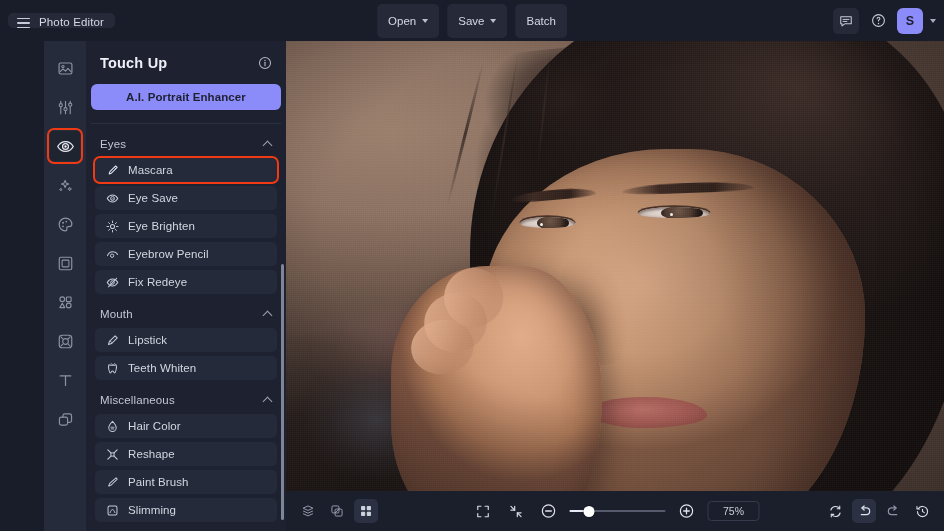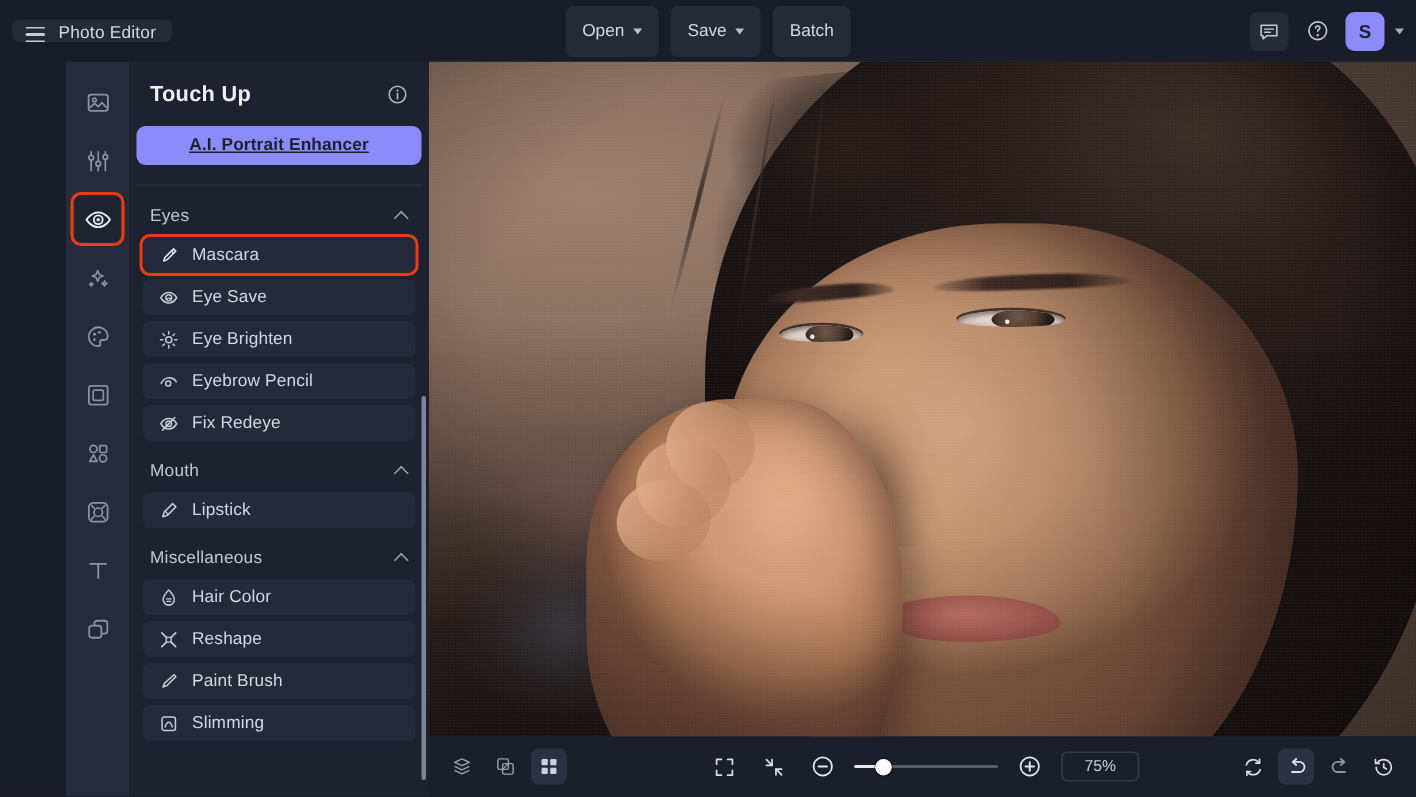--- a/index.html
+++ b/index.html
@@ -128,21 +128,21 @@
     padding: 0 9px 0 9px;
   }
   .ai-btn {
     margin: 13px 5px 0 5px;
     height: 26px; border-radius: 6px;
     background: #8b8bfa; color: #1e2130;
     font-size: 11.5px; font-weight: bold;
     display: flex; align-items: center; justify-content: center;
     cursor: pointer; letter-spacing: .1px;
     font-family: "Liberation Sans", sans-serif;
-    border: none; width: calc(100% - 10px); text-decoration: underline;
+    border: none; width: calc(100% - 10px);
   }
   .divider {
     margin: 13px 5px 0 5px; height: 1px; background: #2b3040;
   }
   .group-head {
     display: flex; align-items: center; justify-content: space-between;
     padding: 0 6px 0 5px; height: 28px; margin-top: 6px;
     cursor: pointer;
   }
   .group-title { color: #c3c7d4; font-size: 11.5px; letter-spacing: .15px; }
@@ -583,20 +583,29 @@
         <div class="tool-item">
           <span class="tool-ico">
             <svg width="13" height="13" viewBox="0 0 14 14" fill="none">
               <path d="M9.8 1.9l2.3 2.3-6.1 6.1-3.3 1 1-3.3z" stroke="#c4c9d6" stroke-width="1.1" stroke-linejoin="round"></path>
               <path d="M4.4 7.4l2.2 2.2" stroke="#c4c9d6" stroke-width="1"></path>
             </svg>
           </span>
           <span class="tool-label">Lipstick</span>
         </div>
 
+        <div class="tool-item">
+          <span class="tool-ico">
+            <svg width="13" height="13" viewBox="0 0 14 14" fill="none">
+              <path d="M3.2 3c1 .5 1.8.6 3.8.6S9.8 3.5 10.8 3c.7 1.5.6 3.1.2 4.8-.4 1.7-.7 4-1.8 4-.9 0-.9-2.2-2.2-2.2S5.7 11.8 4.8 11.8c-1.1 0-1.4-2.3-1.8-4C2.6 6.1 2.5 4.5 3.2 3z" stroke="#c4c9d6" stroke-width="1.1" stroke-linejoin="round"></path>
+              <path d="M5.6 1.6l1.3 1.3M9.5 1.5L8.3 2.8" stroke="#c4c9d6" stroke-width=".9" stroke-linecap="round"></path>
+            </svg>
+          </span>
+          <span class="tool-label">Teeth Whiten</span>
+        </div>
 
         <div class="group-head">
           <span class="group-title">Miscellaneous</span>
           <span class="chev-up"></span>
         </div>
 
         <div class="tool-item">
           <span class="tool-ico">
             <svg width="13" height="13" viewBox="0 0 14 14" fill="none">
               <path d="M7 1.5C7 1.5 3 5.6 3 8.3a4 4 0 008 0C11 5.6 7 1.5 7 1.5z" stroke="#c4c9d6" stroke-width="1.1" stroke-linejoin="round"></path>

